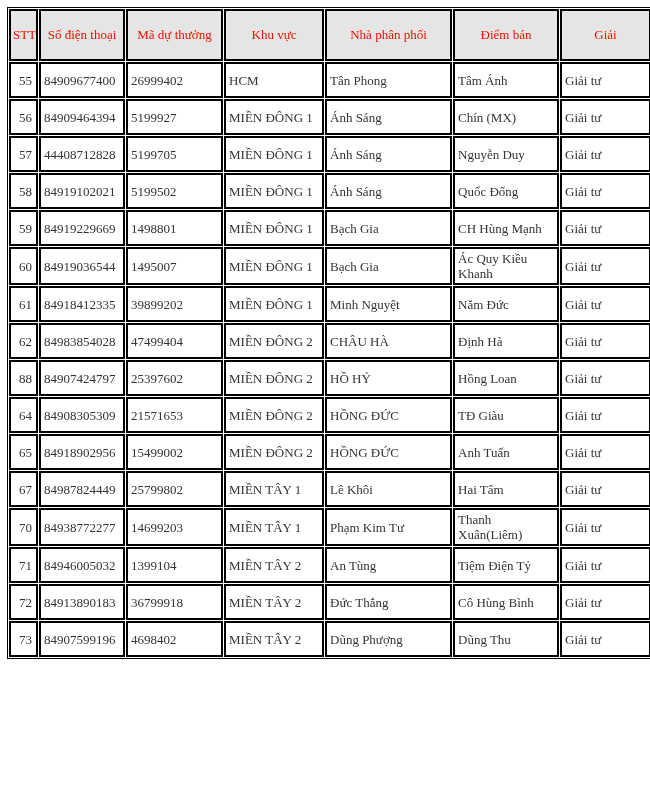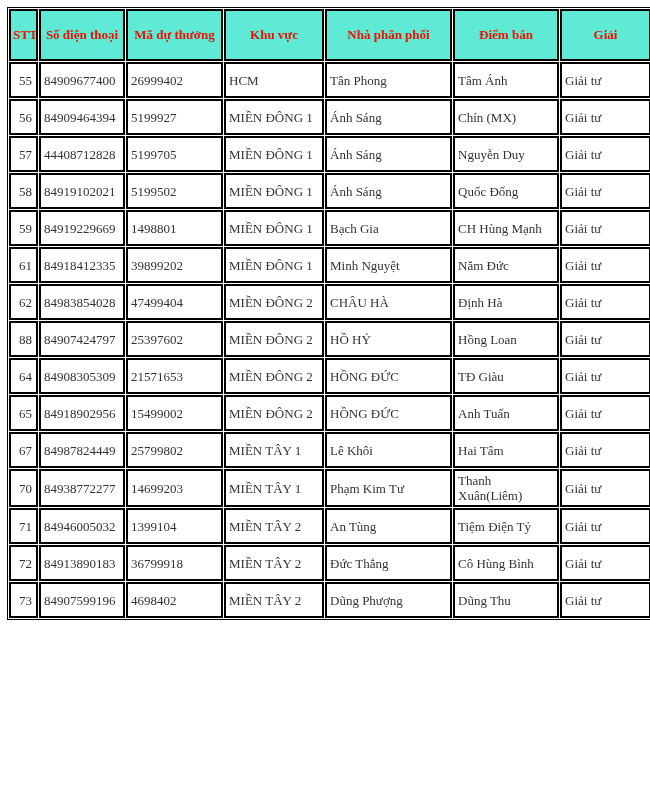--- a/index.html
+++ b/index.html
@@ -25,23 +25,23 @@
     background: #ffffff;
     border: 1px solid #000000;
   }
   table.prize-table th,
   table.prize-table td {
     box-sizing: border-box;
     border: 2px solid #000000;
     overflow: hidden;
   }
   table.prize-table th {
-    background: #5eead4;
+    background: #e5e5e5;
     color: #EE1100;
-    font-weight: bold;
+    font-weight: normal;
     font-size: 13px;
     height: 52px;
     text-align: center;
     vertical-align: middle;
     padding: 2px;
   }
   table.prize-table td {
     color: #333333;
     font-size: 13px;
     line-height: 15px;
@@ -128,20 +128,29 @@
         <tr>
           <td class="col-stt">59</td>
           <td class="col-phone">84919229669</td>
           <td class="col-code">1498801</td>
           <td class="col-region">MIỀN ĐÔNG 1</td>
           <td class="col-distributor">Bạch Gia</td>
           <td class="col-sale_point">CH Hùng Mạnh</td>
           <td class="col-prize">Giải tư</td>
         </tr>
         <tr>
+          <td class="col-stt">60</td>
+          <td class="col-phone">84919036544</td>
+          <td class="col-code">1495007</td>
+          <td class="col-region">MIỀN ĐÔNG 1</td>
+          <td class="col-distributor">Bạch Gia</td>
+          <td class="col-sale_point">Ác Quy Kiều Khanh</td>
+          <td class="col-prize">Giải tư</td>
+        </tr>
+        <tr>
           <td class="col-stt">61</td>
           <td class="col-phone">84918412335</td>
           <td class="col-code">39899202</td>
           <td class="col-region">MIỀN ĐÔNG 1</td>
           <td class="col-distributor">Minh Nguyệt</td>
           <td class="col-sale_point">Năm Đức</td>
           <td class="col-prize">Giải tư</td>
         </tr>
         <tr>
           <td class="col-stt">62</td>

